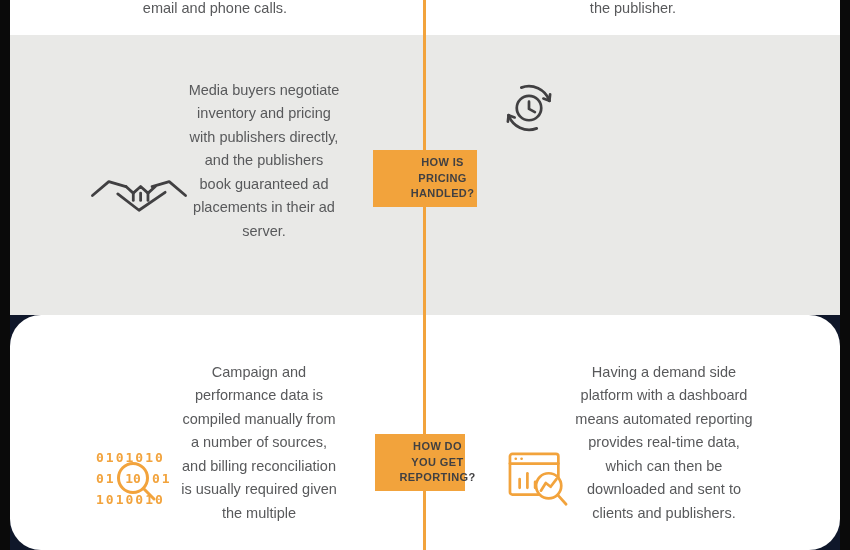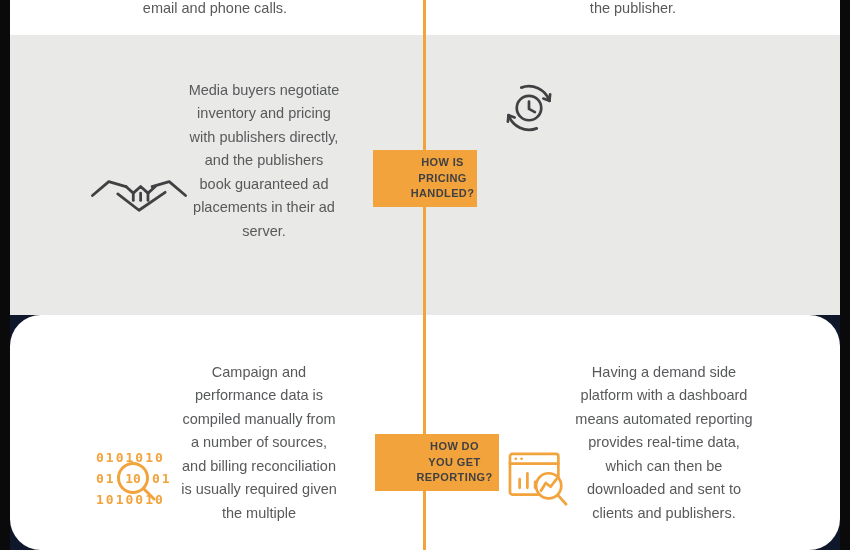--- a/index.html
+++ b/index.html
@@ -42,21 +42,21 @@
 
   .divider{position:absolute;left:423px;top:0;bottom:0;width:3px;background:#F2A33C;z-index:2;}
 
   .badge{
     position:absolute;z-index:3;background:#F2A33C;color:#414042;
     display:flex;flex-direction:column;align-items:center;justify-content:center;
     font-weight:bold;font-size:11px;letter-spacing:0.4px;line-height:1.4;text-align:center;
   }
   .badge span{display:block;padding-left:35px;}
   .badge.b1{left:373px;top:150px;width:104px;height:57px;}
-  .badge.b2{left:375px;top:434px;width:124px;height:57px;}
+  .badge.b2{left:375px;top:434px;width:90px;height:57px;}
 </style>
 </head>
 <body>
 
 <div class="canvas">
 
   <div class="strip top-strip">
     <p class="cut-text leftcol">email and phone calls.</p>
     <p class="cut-text rightcol">the publisher.</p>
   </div>

